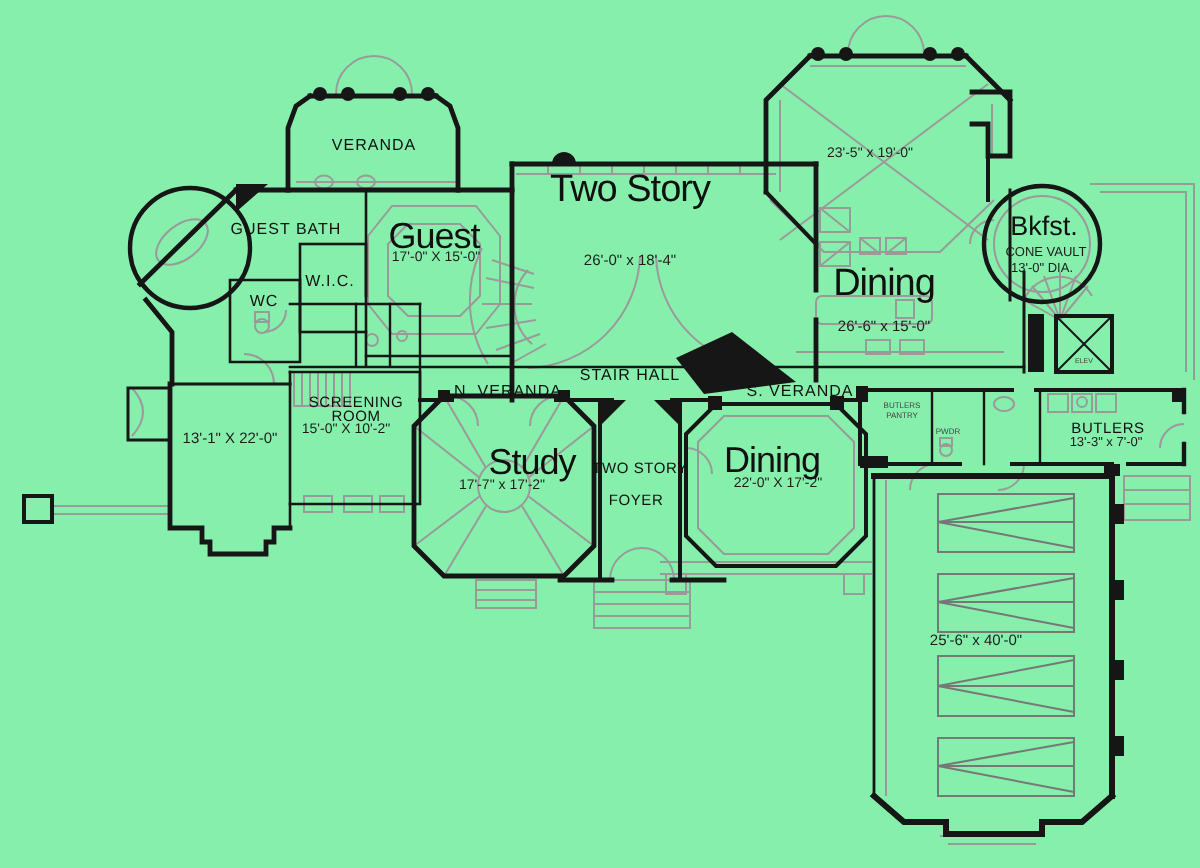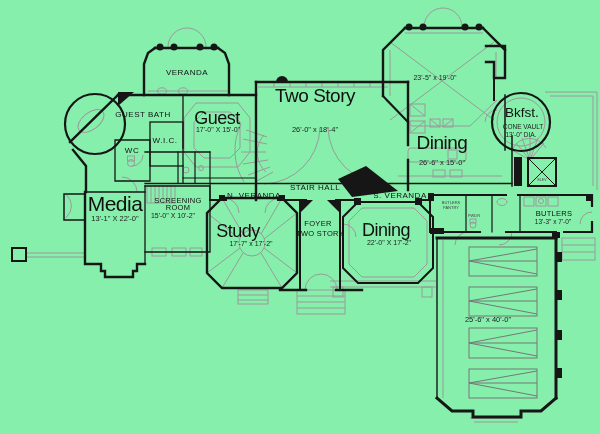--- a/index.html
+++ b/index.html
@@ -297,36 +297,35 @@
 
   <div class="lbl dim" style="left:435px;top:77px">23'-5" x 19'-0"</div>
 
   <div class="lbl big" style="left:442px;top:142px">Dining</div>
   <div class="lbl dim8" style="left:442px;top:163px">26'-6" x 15'-0"</div>
 
   <div class="lbl med" style="left:522px;top:113px">Bkfst.</div>
   <div class="lbl dim" style="font-size:6.5px;left:523px;top:127px">CONE VAULT</div>
   <div class="lbl dim" style="font-size:6.5px;left:521px;top:135px">13'-0" DIA.</div>
 
-  <div class="lbl huge" style="left:115px;top:203px">Media</div>
   <div class="lbl dim8" style="left:115px;top:219px">13'-1" X 22'-0"</div>
 
   <div class="lbl caps2" style="left:178px;top:201px">SCREENING</div>
   <div class="lbl caps2" style="left:178px;top:208px">ROOM</div>
   <div class="lbl dim" style="left:173px;top:215px">15'-0" X 10'-2"</div>
 
   <div class="lbl caps" style="left:315px;top:188px">STAIR HALL</div>
   <div class="lbl caps" style="left:254px;top:196px">N. VERANDA</div>
   <div class="lbl caps" style="left:400px;top:196px">S. VERANDA</div>
 
-  <div class="lbl big2" style="left:238px;top:231px">Study</div>
+  <div class="lbl big2" style="left:266px;top:231px">Study</div>
   <div class="lbl dim" style="left:251px;top:243px">17'-7" x 17'-2"</div>
 
   <div class="lbl caps2" style="left:320px;top:234px">TWO STORY</div>
-  <div class="lbl caps2" style="left:318px;top:224px">FOYER</div>
+  <div class="lbl caps2" style="left:318px;top:250px">FOYER</div>
 
   <div class="lbl big2" style="left:386px;top:230px">Dining</div>
   <div class="lbl dim" style="left:389px;top:242px">22'-0" X 17'-2"</div>
 
   <div class="lbl micro" style="left:451px;top:203px">BUTLERS</div>
   <div class="lbl micro" style="left:451px;top:208px">PANTRY</div>
   <div class="lbl micro" style="left:474px;top:216px">PWDR</div>
 
   <div class="lbl caps2" style="left:554px;top:214px">BUTLERS</div>
   <div class="lbl dim" style="font-size:6.5px;left:553px;top:222px">13'-3" x 7'-0"</div>

